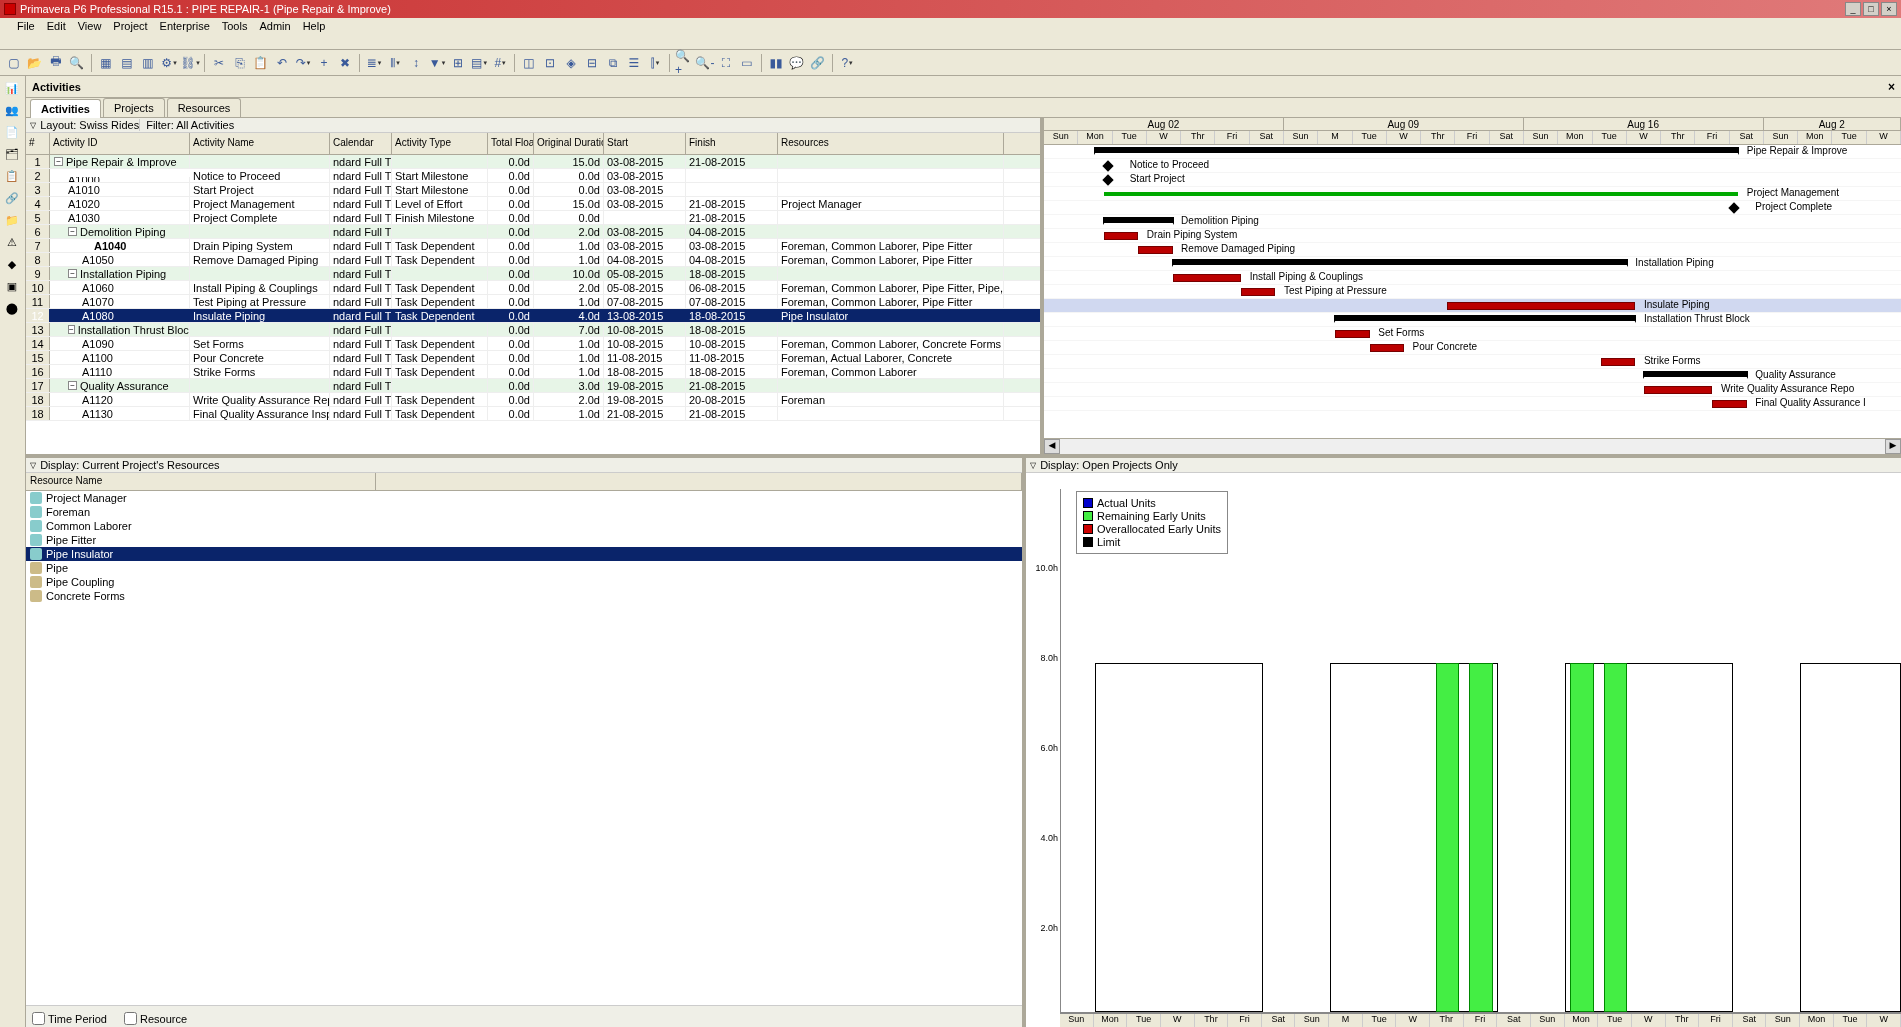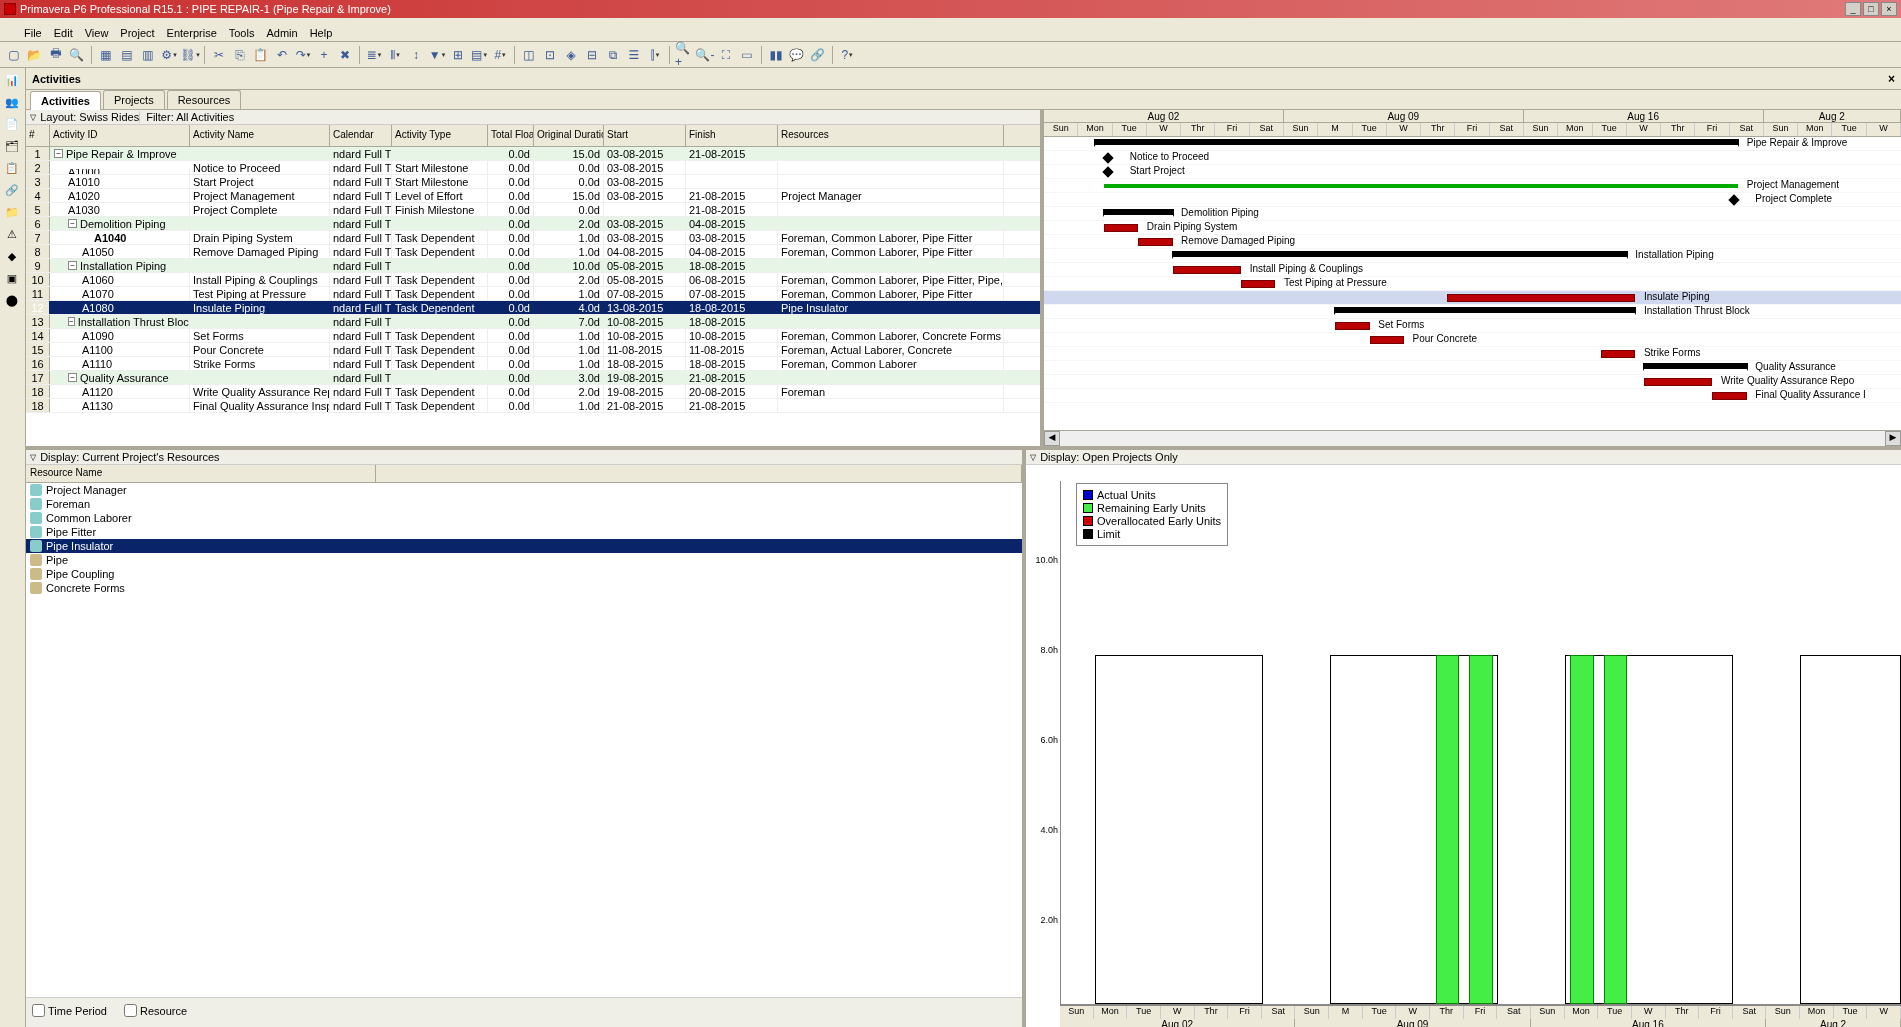--- a/index.html
+++ b/index.html
@@ -1,21 +1,21 @@
 <!DOCTYPE html>
 <html><head>
 <meta charset="utf-8">
 <style>
 * { box-sizing: border-box; margin: 0; padding: 0; font-family: Tahoma, Arial, sans-serif; font-size: 11px; }
 html, body { width: 100%; height: 100%; background: #ece9d8; overflow: hidden; }
 .title-bar { height: 18px; background: linear-gradient(to right, #c93030, #e07a7a); color: white; display: flex; align-items: center; padding: 0 4px; font-size: 11px; }
 .title-bar .logo { width: 12px; height: 12px; background: #c00; margin-right: 4px; border: 1px solid #800; }
 .title-bar .win-btns { margin-left: auto; display: flex; gap: 2px; }
 .title-bar .win-btn { width: 16px; height: 14px; background: #d4d0c8; border: 1px solid #888; font-size: 9px; text-align: center; line-height: 12px; color: #000; }
-.menu-bar { height: 24px; background: #ece9d8; display: flex; align-items: flex-end; padding: 0 18px; border-bottom: 1px solid #aca899; }
+.menu-bar { height: 32px; background: #ece9d8; display: flex; align-items: flex-start; padding: 0 11px; border-bottom: 1px solid #aca899; }
 .menu-bar span { padding: 2px 6px; cursor: default; }
 .toolbar { height: 26px; background: #ece9d8; display: flex; align-items: center; padding: 2px 4px; border-bottom: 1px solid #aca899; gap: 1px; }
 .tb-btn { width: 20px; height: 20px; border: 1px solid transparent; display: flex; align-items: center; justify-content: center; color: #3a5a9a; font-size: 12px; }
 .tb-btn.dd::after { content: "▾"; font-size: 7px; margin-left: 1px; color: #333; }
 .tb-sep { width: 1px; height: 18px; background: #aca899; margin: 0 3px; }
 .main-area { display: flex; height: calc(100vh - 18px - 18px - 26px); }
 .side-tb { width: 26px; background: #ece9d8; border-right: 1px solid #aca899; display: flex; flex-direction: column; gap: 2px; padding: 2px; }
 .side-btn { width: 20px; height: 20px; display: flex; align-items: center; justify-content: center; font-size: 11px; }
 .content { flex: 1; display: flex; flex-direction: column; }
 .view-header { height: 22px; background: #ece9d8; display: flex; align-items: center; padding: 0 6px; font-weight: bold; font-size: 14px; border-bottom: 1px solid #aca899; }

